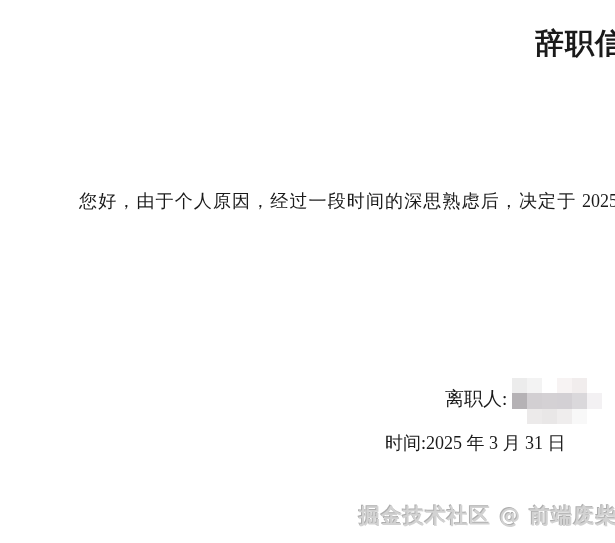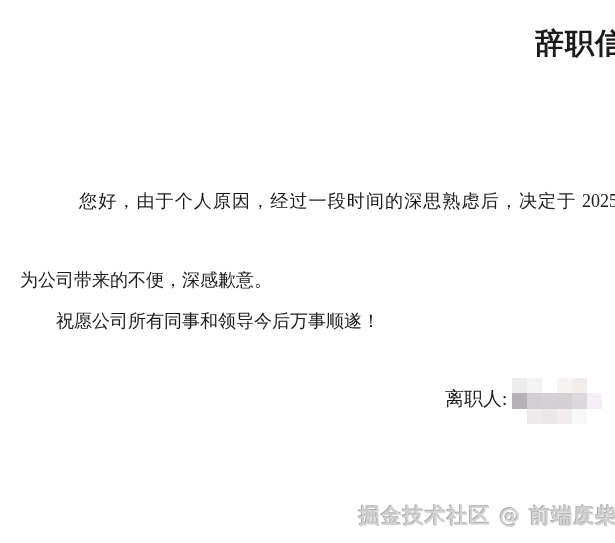--- a/index.html
+++ b/index.html
@@ -88,23 +88,21 @@
 <body>
 
 <div class="page">
 
   <div class="title">辞职信</div>
 
 
   <div class="body-line line-1 justify indent">您好，由于个人原因，经过一段时间的深思熟虑后，决定于 2025</div>
 
 
-  <div class="body-line line-3">为公司带来的不便，深感歉意。</div>
 
-  <div class="body-line line-4 indent">祝愿公司所有同事和领导今后万事顺遂！</div>
 
   <div class="signer-label">离职人:</div>
 
   <div class="redacted-name">
       <span style="background: rgb(236, 236, 236);"></span>
       <span style="background: rgb(243, 243, 243);"></span>
       <span style="background: rgb(255, 255, 255);"></span>
       <span style="background: rgb(247, 243, 243);"></span>
       <span style="background: rgb(241, 237, 237);"></span>
       <span style="background: rgb(255, 255, 255);"></span>
@@ -115,16 +113,17 @@
       <span style="background: rgb(218, 216, 219);"></span>
       <span style="background: rgb(243, 241, 243);"></span>
       <span style="background: rgb(255, 255, 255);"></span>
       <span style="background: rgb(236, 234, 234);"></span>
       <span style="background: rgb(233, 231, 231);"></span>
       <span style="background: rgb(239, 237, 237);"></span>
       <span style="background: rgb(248, 248, 248);"></span>
       <span style="background: rgb(255, 255, 255);"></span>
     </div>
 
+  <div class="date-line">时间:2025 年 3 月 31 日</div>
 
   <div class="watermark">掘金技术社区 @ 前端废柴c</div>
 
 </div>
 
 </body></html>

